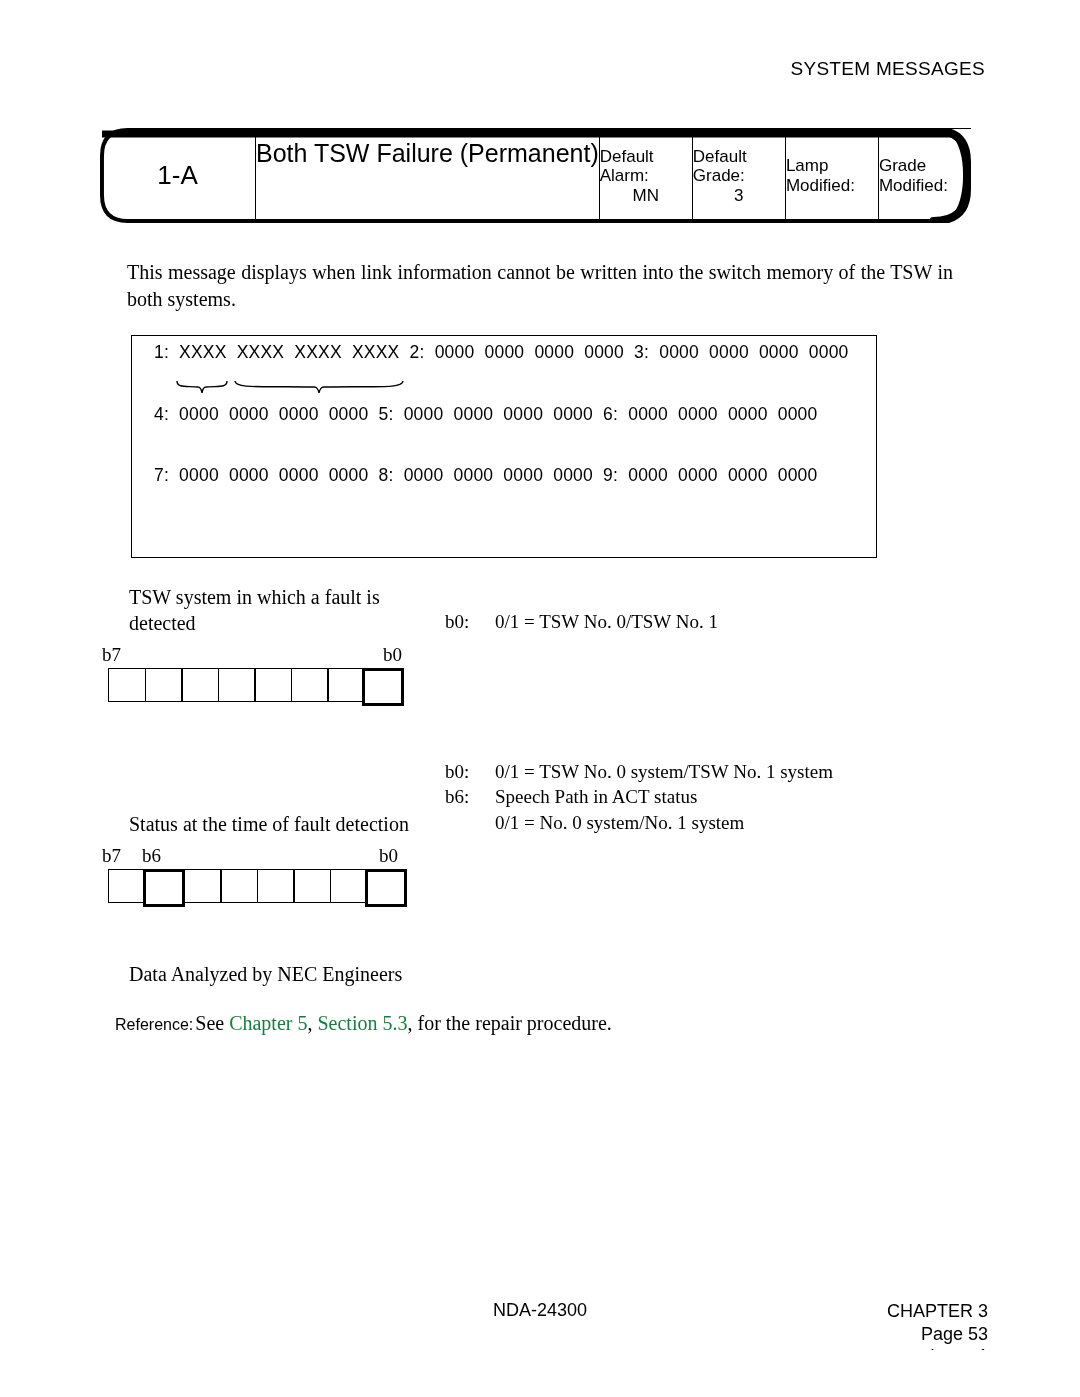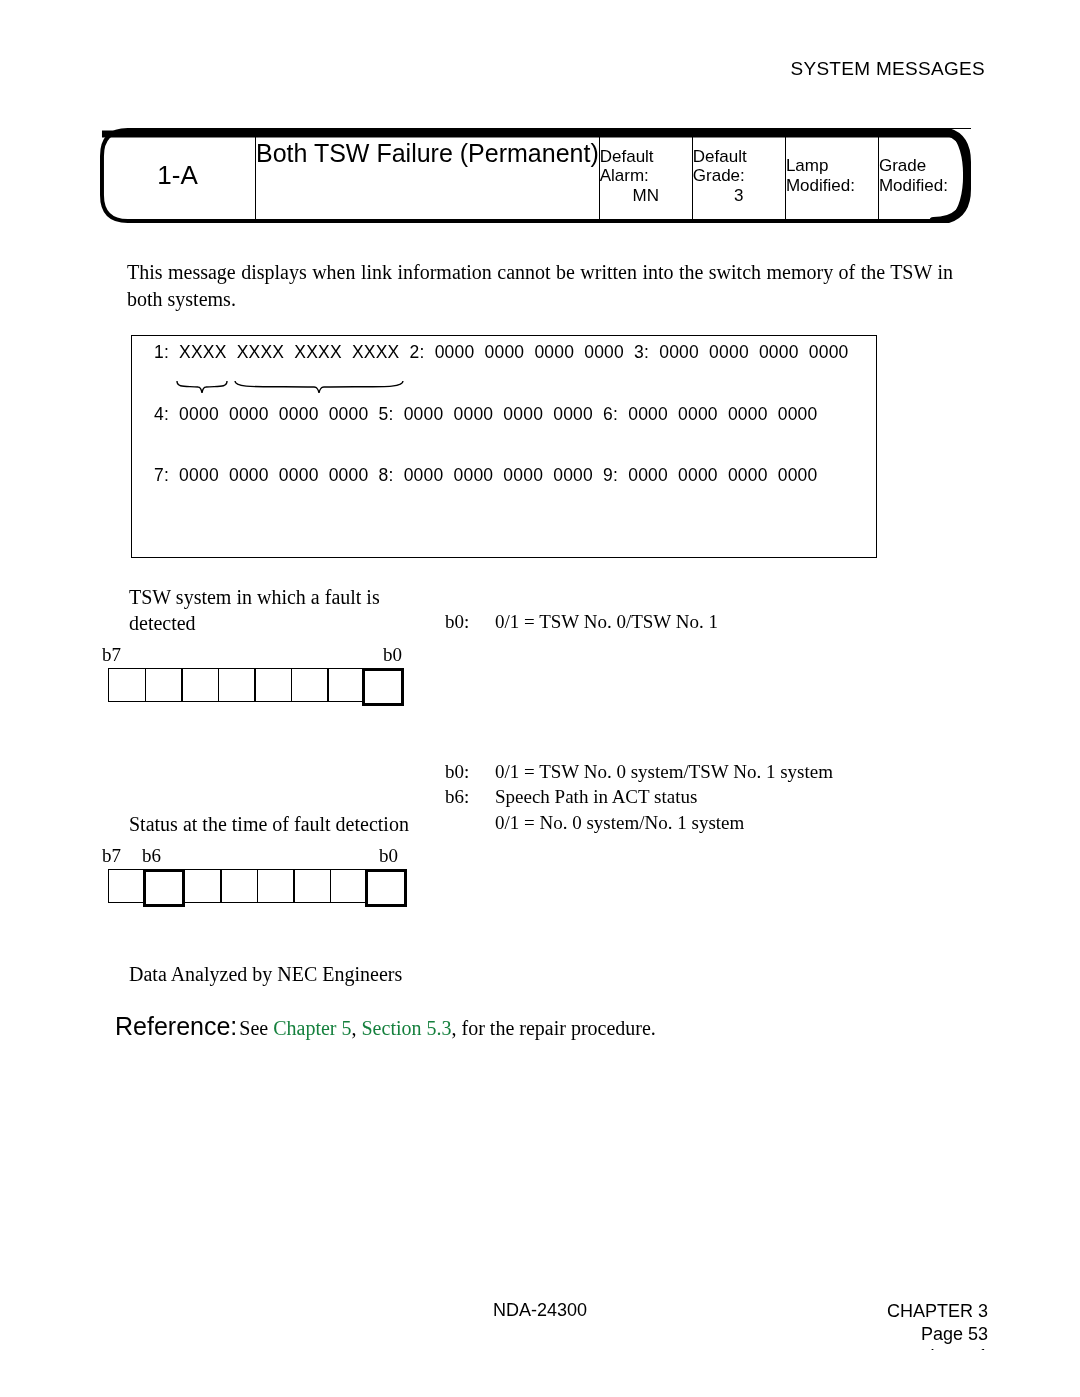--- a/index.html
+++ b/index.html
@@ -26,21 +26,21 @@
   .byte{display:flex;margin-left:23px}
   .byte .cell{width:36px;height:32px;border:1.5px solid #000;margin-left:-1.5px}
   .byte .cell.hl{border:3px solid #000;position:relative;z-index:1;margin-left:-3px}
   .byte .cell:first-child{margin-left:0}
   .bitlabels2{margin:8px 0 2px 17px;font-size:19px;width:300px;position:relative;height:22px}
   .bl-b7{position:absolute;left:0}
   .bl-b6{position:absolute;left:40px}
   .bl-b0{position:absolute;right:4px}
   .analyzed{margin:56px 0 0 44px;font-size:20px}
   .ref{margin:26px 0 0 30px;font-size:20px}
-  .ref .reflabel{font-family:Arial,Helvetica,sans-serif;font-size:25px;margin-right:2px}
+  .ref .reflabel{font-family:Arial,Helvetica,sans-serif;font-size:16px;margin-right:2px}
   .ref a{color:#15803d;text-decoration:none}
   .footer{position:absolute;left:0;right:0;bottom:50px;font-family:Arial,Helvetica,sans-serif;font-size:18px}
   .footer .fc{position:absolute;left:50%;transform:translateX(-50%)}
   .footer .fr{position:absolute;right:92px;text-align:right;line-height:1.25}
   .dsc-row{display:flex;gap:18px;margin-bottom:2px}
   .dsc-key{width:32px}
 </style>
 </head>
 <body>
 

